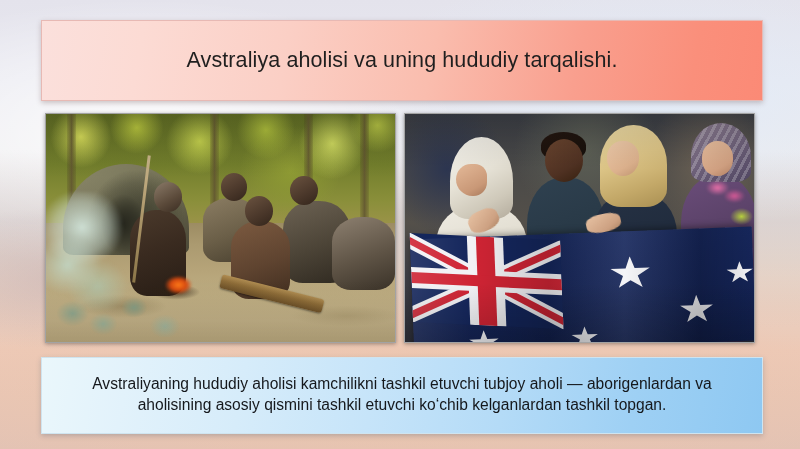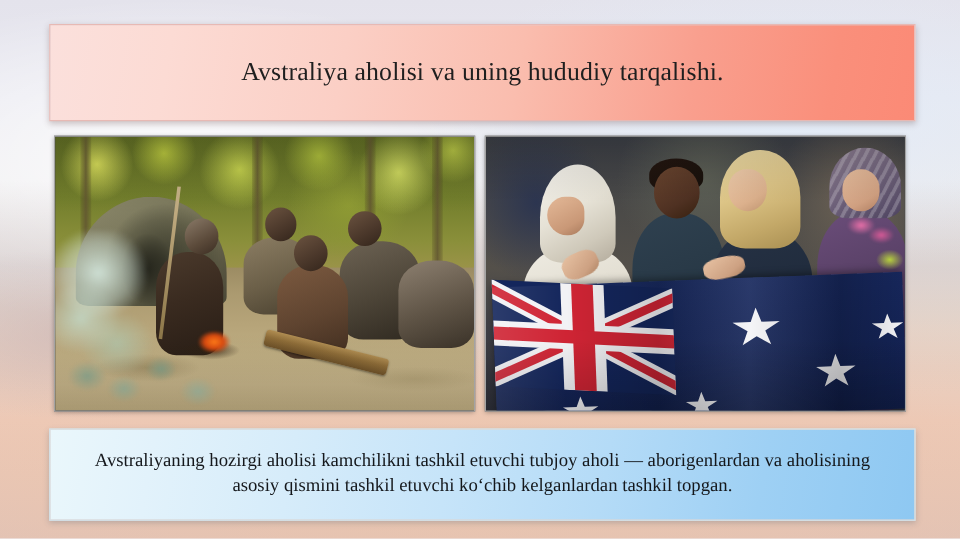--- a/index.html
+++ b/index.html
@@ -10,21 +10,20 @@
   body {
     font-family: "Liberation Sans", sans-serif;
   }
 
   #slide {
     position: relative;
     width: 800px;
     height: 449px;
     overflow: hidden;
     background: #e9e6ee;
-    font-family: Liberation Serif, serif;
   }
 
   
   .bg-layer {
     position: absolute;
     inset: 0;
   }
   .bg-sky {
     background: linear-gradient(to bottom,
         #e4e3ec 0%,
@@ -523,16 +522,16 @@
         <div class="flag-fold"></div>
       </div>
 
       <div class="r-arm r-a1"></div>
       <div class="r-arm r-a2"></div>
       <div class="r-grade"></div>
     </div>
   </div>
 
   <div class="caption-box">
-    <div class="caption-text">Avstraliyaning hozirgi aholisi kamchilikni tashkil etuvchi tubjoy aholi — aborigenlardan va aholisining asosiy qismini tashkil etuvchi ko‘chib kelganlardan tashkil topgan.</div>
+    <div class="caption-text">Avstraliyaning hududiy aholisi kamchilikni tashkil etuvchi tubjoy aholi — aborigenlardan va aholisining asosiy qismini tashkil etuvchi ko‘chib kelganlardan tashkil topgan.</div>
   </div>
 
 </div>
 
 </body></html>

